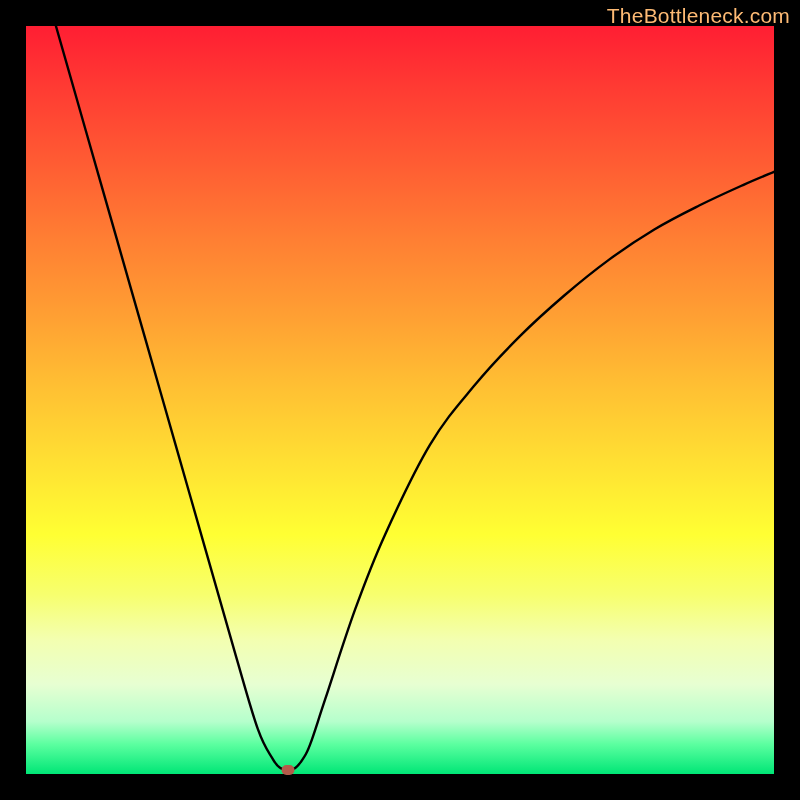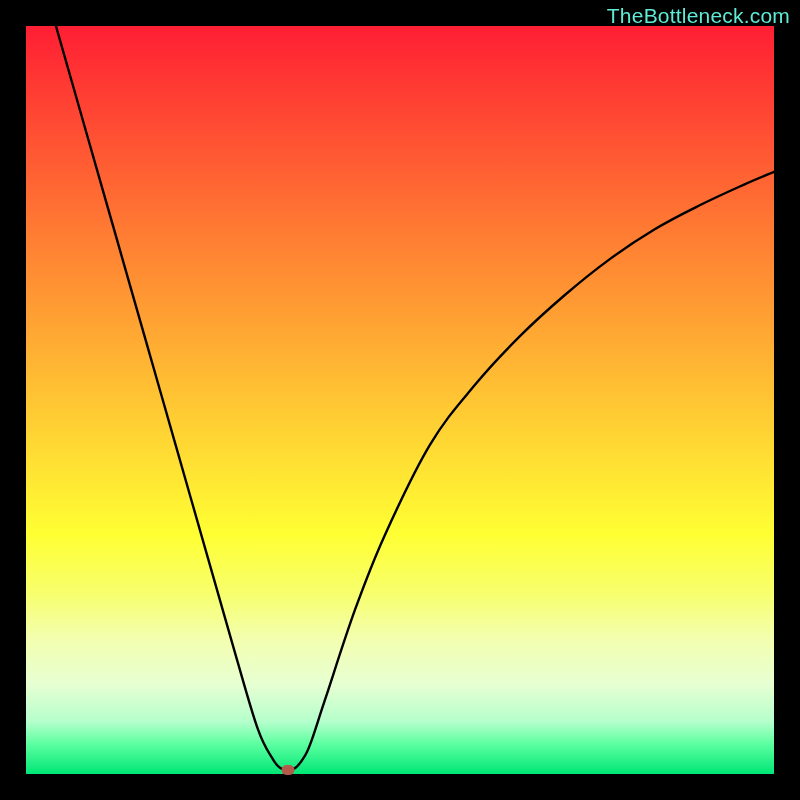--- a/index.html
+++ b/index.html
@@ -34,21 +34,21 @@
       #5cffa0 96%,
       #00e676 100%
     );
   }
   .watermark {
     position: absolute;
     top: 4px;
     right: 10px;
     font-size: 21px;
     font-weight: 500;
-    color: #5eead4;
+    color: #fdba74;
     letter-spacing: 0.2px;
   }
   svg.curve {
     position: absolute;
     left: 0;
     top: 0;
     width: 748px;
     height: 748px;
   }
   .min-marker {

